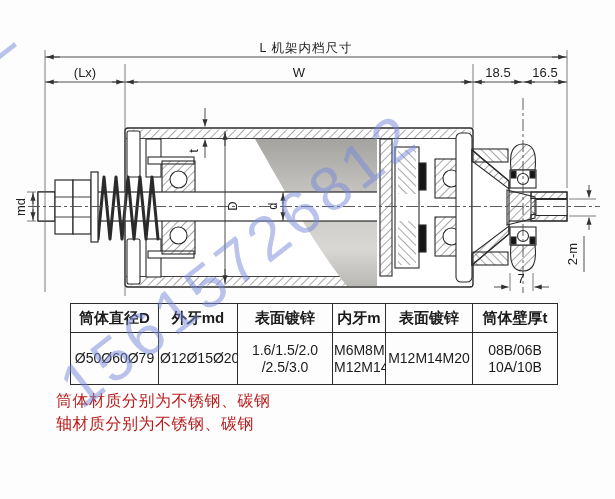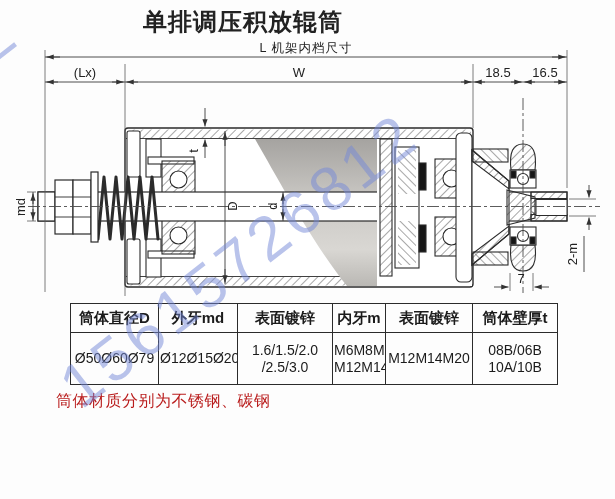--- a/index.html
+++ b/index.html
@@ -212,21 +212,20 @@
       <text x="545" y="77">16.5</text>
       <text x="198" y="151" transform="rotate(-90 198 151)">t</text>
       <text x="237" y="206" transform="rotate(-90 237 206)">D</text>
       <text x="277" y="206" transform="rotate(-90 277 206)">d</text>
       <text x="25" y="207" transform="rotate(-90 25 207)">md</text>
       <text x="577" y="254" transform="rotate(-90 577 254)">2-m</text>
       <text x="521" y="283">7</text>
     </g>
   </svg>
 
-  <div class="title">单排调压积放辊筒</div>
 
   <table class="spec-table">
     <colgroup>
       <col style="width:88px">
         <col style="width:79px">
         <col style="width:95px">
       <col style="width:53px">
         <col style="width:87px">
         <col style="width:85px">
     </colgroup>
@@ -248,18 +247,19 @@
 M12M14</td>
         <td>M12M14M20</td>
         <td>08B/06B
 10A/10B</td>
       </tr>
     </tbody>
   </table>
 
   <div class="notes">
     <div>筒体材质分别为不锈钢、碳钢</div>
+    <div>轴材质分别为不锈钢、碳钢</div>
   </div>
 
   <div class="watermark wm-main" style="color: rgba(116, 136, 216, 0.5);">15615726812</div>
   <div class="watermark wm-corner" style="color: rgba(116, 136, 216, 0.5);">15615726812</div>
 
 </div>
 
 </body></html>

